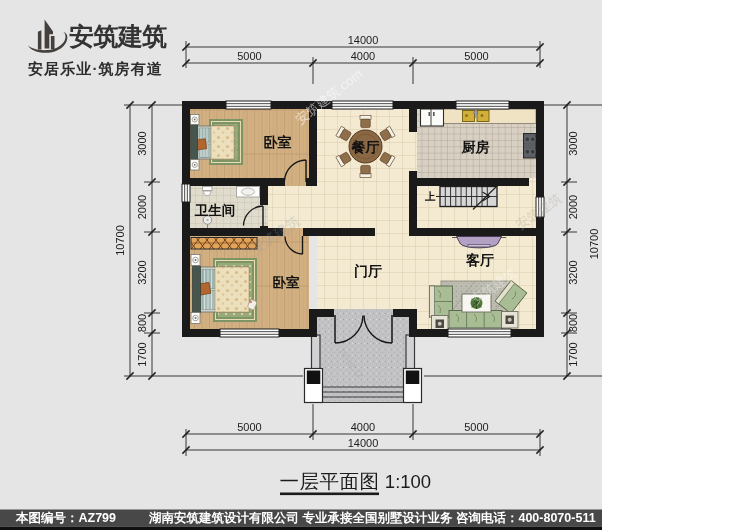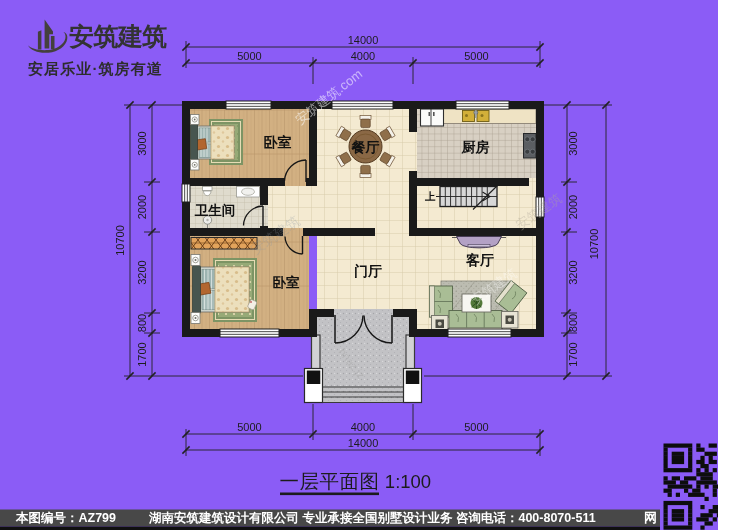--- a/index.html
+++ b/index.html
@@ -1,16 +1,16 @@
 <!DOCTYPE html>
 <html><head>
 <meta charset="utf-8">
 <style>
 html,body{margin:0;padding:0;background:#ffffff;}
-#page{width:718px;height:530px;position:relative;overflow:hidden;background:#8b5cf6;}
+#page{width:602px;height:530px;position:relative;overflow:hidden;background:#e5e5e5;}
 svg{display:block;}
 </style>
 </head>
 <body>
 
 <div id="page">
 <svg width="750" height="530" viewBox="0 0 750 530" xmlns="http://www.w3.org/2000/svg">
 <defs>
 <pattern id="tile" width="13" height="13" patternUnits="userSpaceOnUse">
  <rect width="13" height="13" fill="#f4ead1"></rect>

